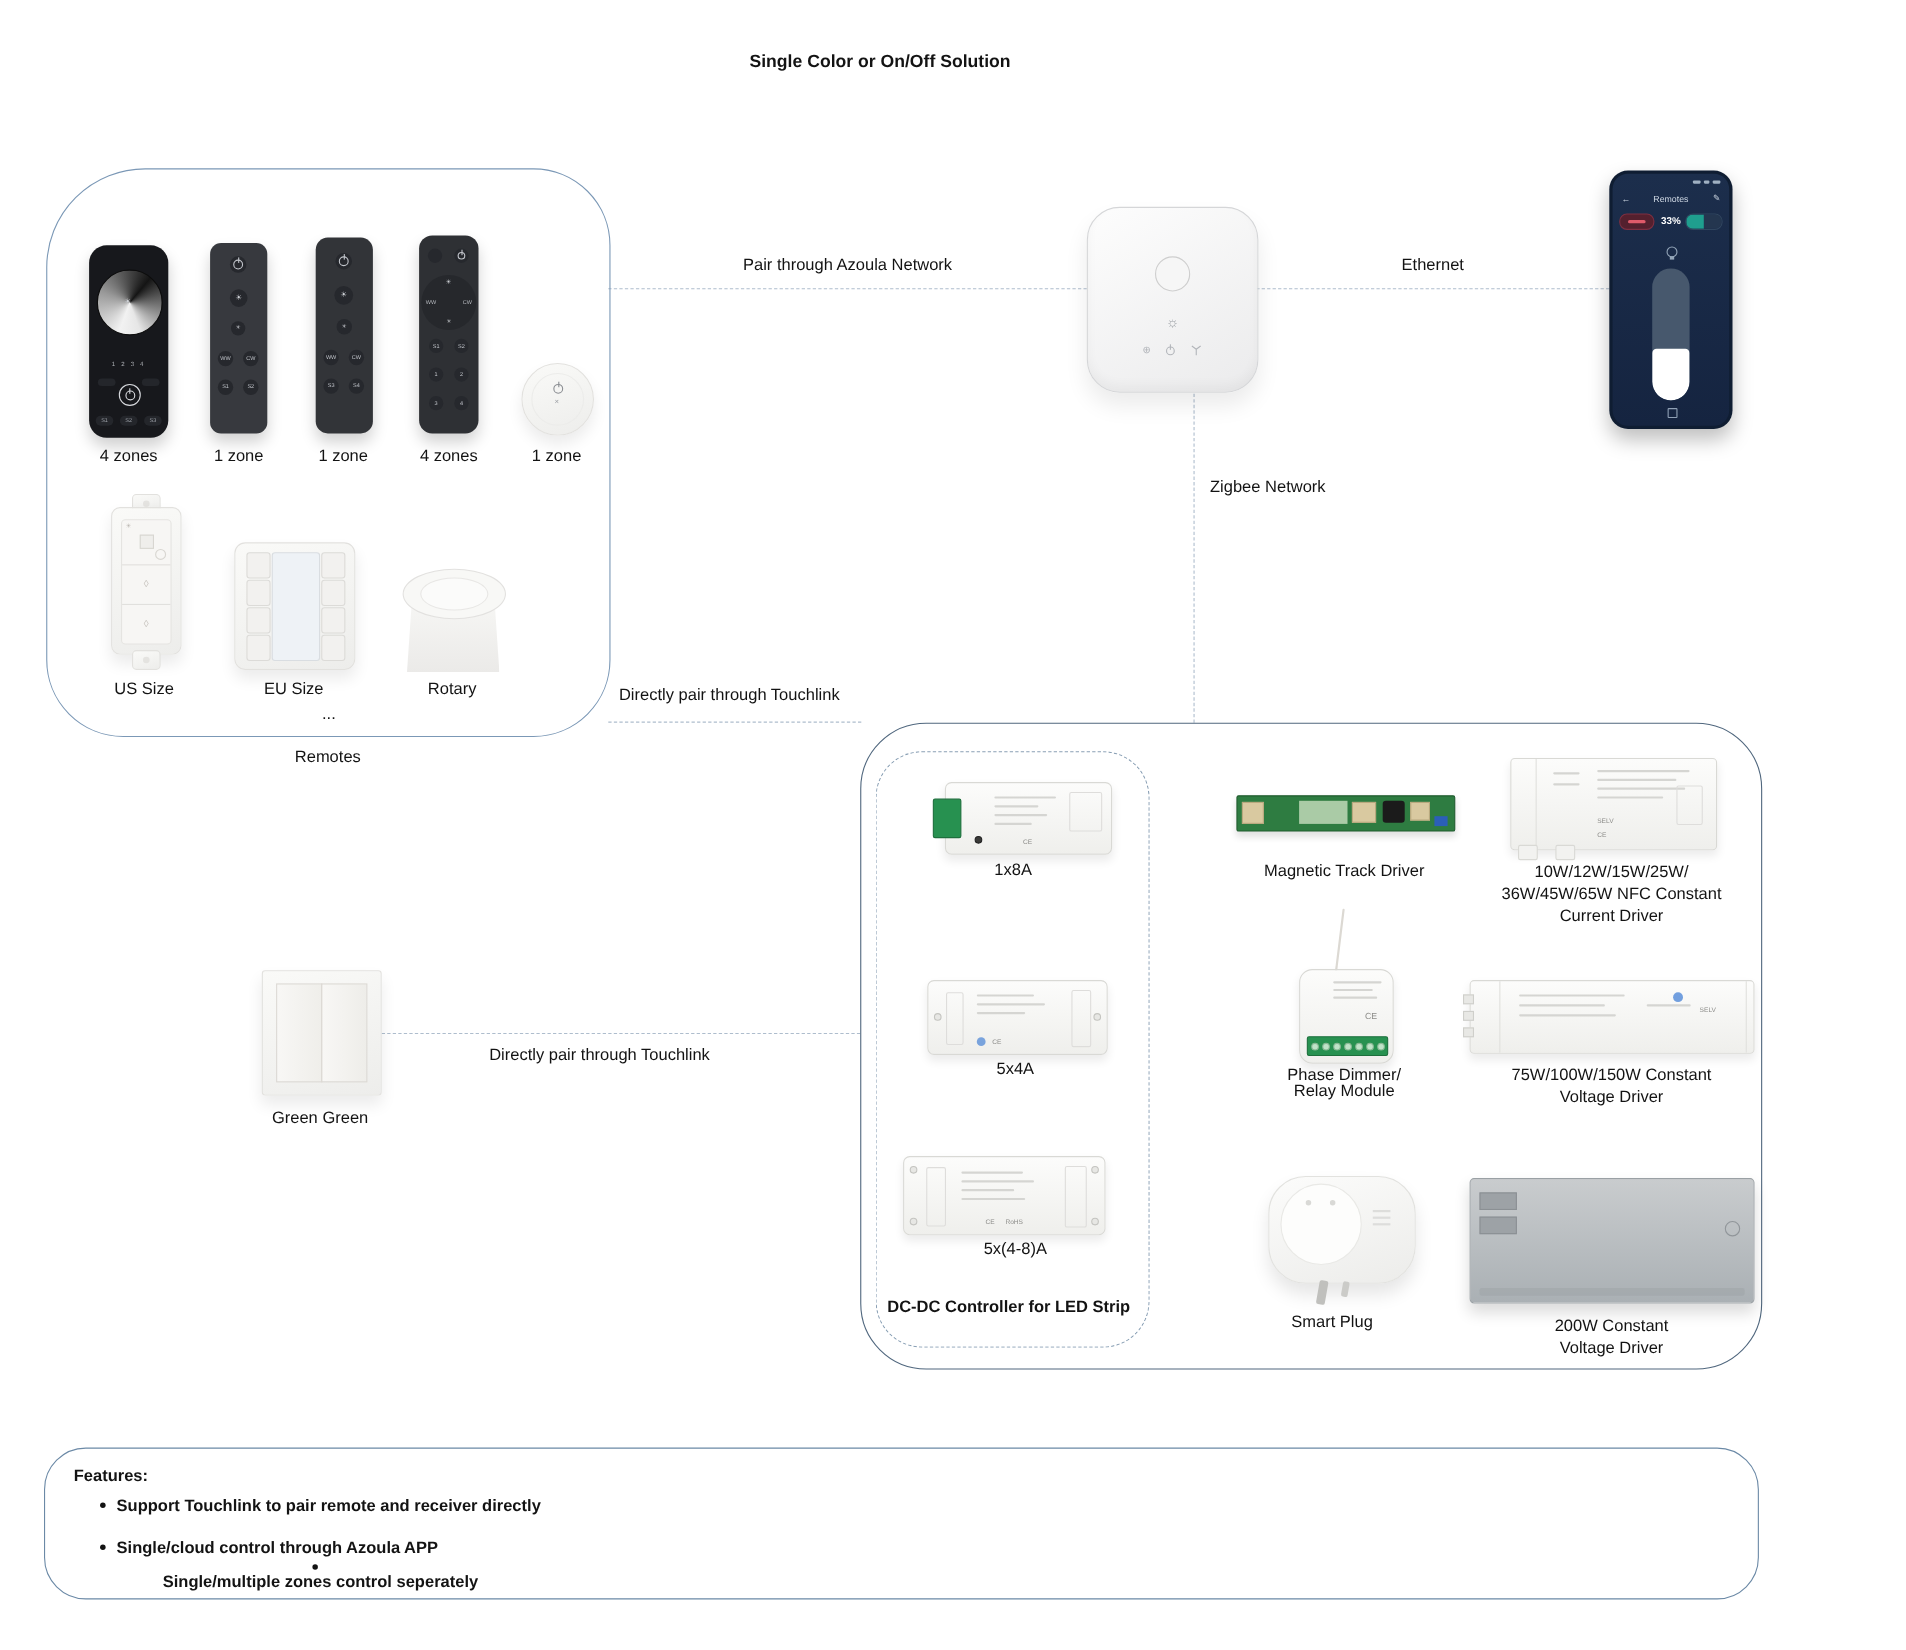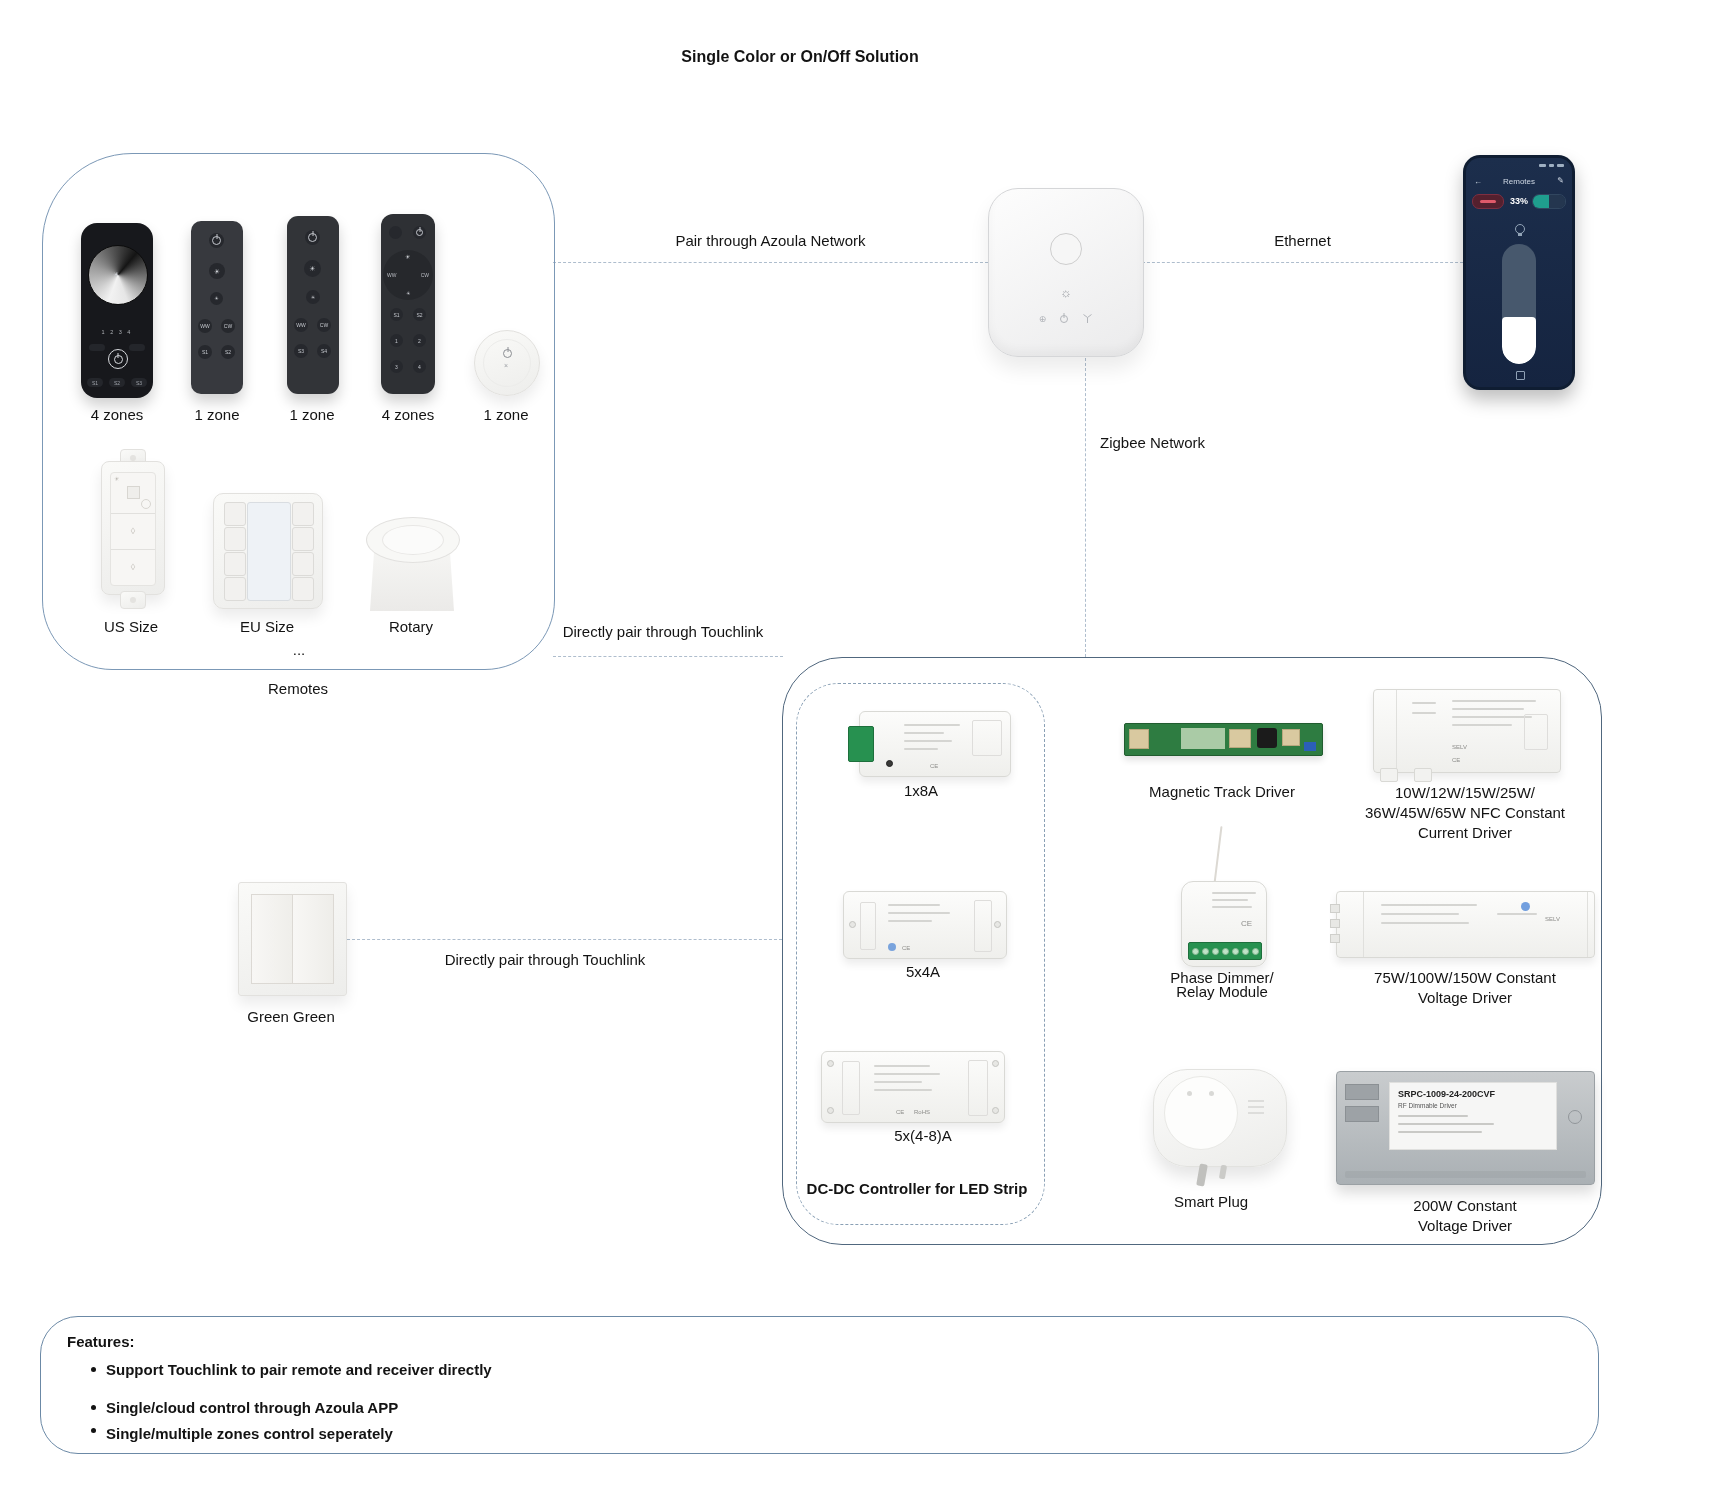--- a/index.html
+++ b/index.html
@@ -361,45 +361,38 @@
       <div style="position:absolute;right:22px;top:42px;width:16px;height:1.5px;background:#dddddb;"></div>
       <div style="position:absolute;left:44px;bottom:-20px;width:8px;height:22px;background:#c0c0bd;border-radius:2px;transform:rotate(10deg);"></div>
       <div style="position:absolute;left:66px;bottom:-13px;width:6px;height:14px;background:#cbcbc8;border-radius:2px;transform:rotate(10deg);"></div>
     </div>
     <div class="lbl c" style="left:318px;top:535px;width:220px;">Smart Plug</div>
 
     <div style="position:absolute;left:553px;top:413px;width:257px;height:112px;border-radius:4px;
                 background:linear-gradient(180deg,#c9ccce,#aab0b4);border:1px solid #9aa0a4;box-shadow:0 8px 14px rgba(0,0,0,.14);">
       <div style="position:absolute;left:8px;top:12px;width:32px;height:14px;background:#9da2a6;border:1px solid #8b9094;"></div>
       <div style="position:absolute;left:8px;top:34px;width:32px;height:14px;background:#9da2a6;border:1px solid #8b9094;"></div>
-      <div style="position:absolute;left:52px;top:10px;width:166px;height:66px;background:#f6f6f5;border:1px solid #e0e0de;">
-        <div style="position:absolute;left:8px;top:6px;font-size:9px;font-weight:700;color:#222;">SRPC-1009-24-200CVF</div>
-        <div style="position:absolute;left:8px;top:19px;font-size:6.5px;color:#555;">RF Dimmable Driver</div>
-        <div class="pl" style="left:8px;top:32px;width:70px;background:#c9c9c6;"></div>
-        <div class="pl" style="left:8px;top:40px;width:96px;background:#c9c9c6;"></div>
-        <div class="pl" style="left:8px;top:48px;width:84px;background:#c9c9c6;"></div>
-      </div>
       <div style="position:absolute;right:12px;top:38px;width:12px;height:12px;border-radius:50%;border:1px solid #91969a;"></div>
       <div style="position:absolute;left:8px;right:8px;bottom:6px;height:7px;background:#9fa4a8;opacity:.55;border-radius:2px;"></div>
     </div>
     <div class="lbl c" style="left:552px;top:539px;width:260px;text-align:center;">200W Constant</div>
     <div class="lbl c" style="left:552px;top:559px;width:260px;">Voltage Driver</div>
   </div>
 
   <div class="round-box" style="left:40px;top:1316px;width:1557px;height:136px;border-color:#6b89a6;border-radius:38px;">
     <div class="lbl b" style="left:26px;top:16px;">Features:</div>
     <div style="position:absolute;left:50px;top:44px;">
       <div style="display:flex;align-items:baseline;margin-bottom:19px;">
         <span style="width:5px;height:5px;border-radius:50%;background:#131313;margin-right:10px;position:relative;top:-3px;flex:none;"></span>
         <span class="lbl b" style="position:static;">Support Touchlink to pair remote and receiver directly</span>
       </div>
       <div style="display:flex;align-items:baseline;margin-bottom:7px;">
         <span style="width:5px;height:5px;border-radius:50%;background:#131313;margin-right:10px;position:relative;top:-3px;flex:none;"></span>
         <span class="lbl b" style="position:static;">Single/cloud control through Azoula APP</span>
       </div>
-      <div style="display:flex;align-items:center;">
+      <div style="display:flex;align-items:center;flex-direction:column;">
         <span style="width:5px;height:5px;border-radius:50%;background:#131313;margin-right:10px;position:relative;top:-3px;flex:none;"></span>
         <span class="lbl b" style="position:static;">Single/multiple zones control seperately</span>
       </div>
     </div>
   </div>
 
 </div>
 
 </body></html>

